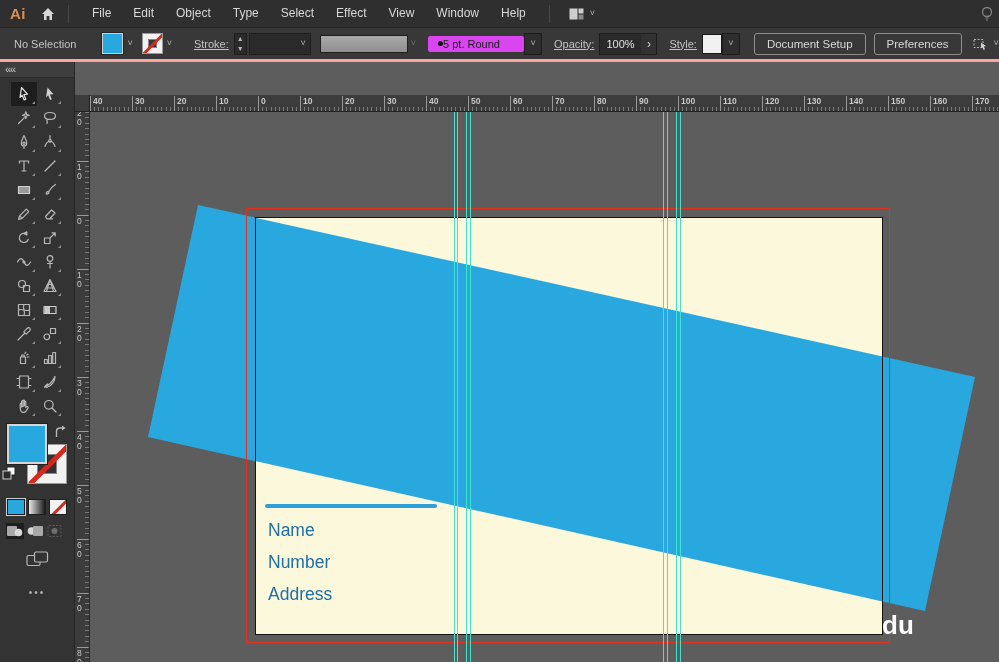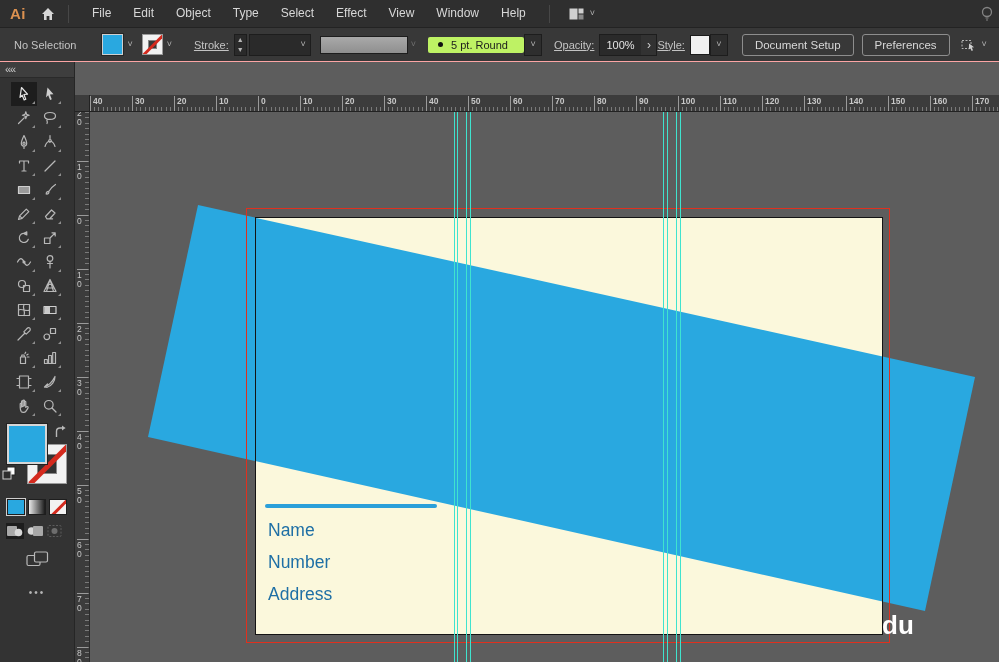--- a/index.html
+++ b/index.html
@@ -12,34 +12,34 @@
   .ai-logo { color:#dc9150; font-weight:bold; font-size:15px; margin-left:10px; letter-spacing:0.5px; }
   .home-btn { margin-left:14px; display:flex; align-items:center; }
   .mb-sep { width:1px; height:18px; background:#474747; margin:0 12px; }
   .menu-item { font-size:12px; color:#d8d8d8; padding:0 8px; margin:0 3px; line-height:27px; cursor:default;text-align:right; }
   .ws-box { display:flex; align-items:center; gap:5px; margin-left:6px; }
   .chev { font-size:9px; color:#b5b5b5; line-height:1; }
   .discover { position:absolute; right:4px; top:5px; opacity:.8; }
 
   
   .controlbar { position:absolute; left:0; top:28px; width:999px; height:34px; background:#383838;
-                border-bottom:1px solid #fca5a5; display:flex; align-items:center; z-index:39; font-size:11px; }
+                border-bottom:3px solid #fca5a5; display:flex; align-items:center; z-index:39; font-size:11px; }
   .cb-label { color:#c3c3c3; }
   .cb-ulabel { color:#c3c3c3; text-decoration:underline; }
   .swatch-fill { width:21px; height:21px; background:#29A8E0; border:1px solid #cfcfcf; outline:1px solid #262626; }
   .swatch-wrap { display:flex; align-items:center; gap:4px; }
   .stroke-swatch { width:21px; height:21px; background:#f2f2f2; position:relative; overflow:hidden; border:1px solid #9a9a9a; }
   .stroke-swatch .hole { position:absolute; left:5px; top:5px; width:9px; height:9px; background:#383838; border:1px solid #888; }
   .redline { position:absolute; left:-4px; top:8px; width:30px; height:3px; background:#d42a1e; transform:rotate(-45deg); }
   .stepper { width:13px; height:22px; background:#2a2a2a; border:1px solid #1d1d1d; display:flex; flex-direction:column; }
   .stepper span { flex:1; display:flex; align-items:center; justify-content:center; font-size:7px; color:#b5b5b5; }
   .well { background:#2a2a2a; border:1px solid #1d1d1d; height:22px; display:flex; align-items:center; }
   .profile { width:88px; height:18px; background:linear-gradient(#a9a9a9,#8f8f8f); border:1px solid #1d1d1d; }
-  .brush-box { width:96px; height:16px; background:#bef264; border-radius:2px; display:flex; align-items:center;
-               gap:8px; padding-left:10px; color:#1c1c1c; font-size:11px; }
+  .brush-box { width:96px; height:16px; background:#d946ef; border-radius:2px; display:flex; align-items:center;
+               padding-left:10px; color:#1c1c1c; font-size:11px; }
   .brush-dot { width:5px; height:5px; border-radius:50%; background:#111; }
   .chevbtn { width:18px; height:22px; background:#2e2e2e; border:1px solid #1d1d1d; display:flex; align-items:center; justify-content:center; }
   .op-well { width:58px; justify-content:space-between; padding-left:6px; color:#e3e3e3; }
   .op-arrow { width:15px; height:20px; display:flex; align-items:center; justify-content:center; color:#cfcfcf; font-size:12px; background:#323232; }
   .style-swatch { width:20px; height:20px; background:#f0f0f0; border:1px solid #1a1a1a; }
   .cb-btn { height:22px; border:1px solid #8d8d8d; border-radius:3px; background:transparent; color:#d8d8d8;
             font-size:11.5px; padding:0 12px; font-family:"Liberation Sans",sans-serif; }
 
   
   .toolpanel { position:absolute; left:0; top:62px; width:75px; bottom:0; background:#333333; border-right:1px solid #262626; z-index:30; }
@@ -178,21 +178,21 @@
   <span class="chevbtn">
     <span class="chev">˅</span>
   </span>
 
   <span class="cb-ulabel" style="margin-left:12px">Opacity:</span>
   <span class="well op-well" style="margin-left:5px">
     <span>100%</span>
     <span class="op-arrow">›</span>
   </span>
 
-  <span class="cb-ulabel" style="margin-left:0">Style:</span>
+  <span class="cb-ulabel" style="margin-left:12px">Style:</span>
   <span class="style-swatch" style="margin-left:5px"></span>
   <span class="chevbtn">
     <span class="chev">˅</span>
   </span>
 
   <button class="cb-btn" style="margin-left:14px">Document Setup</button>
   <button class="cb-btn" style="margin-left:8px">Preferences</button>
 
   <span class="ws-box" style="margin-left:10px">
     <svg width="17" height="16" viewBox="0 0 16 16">

